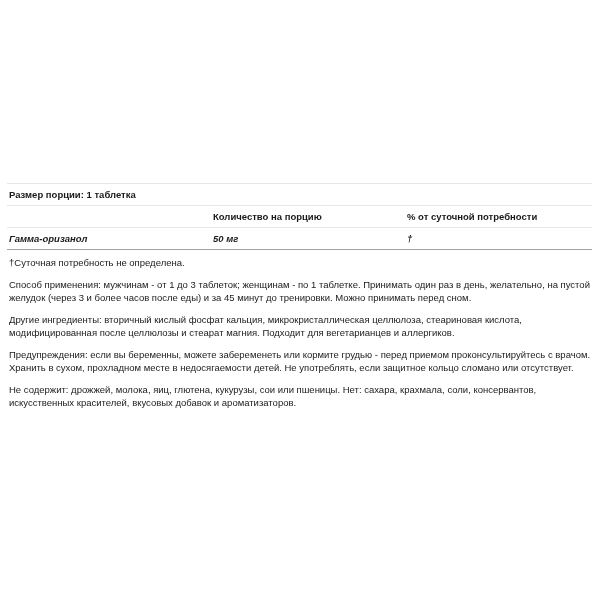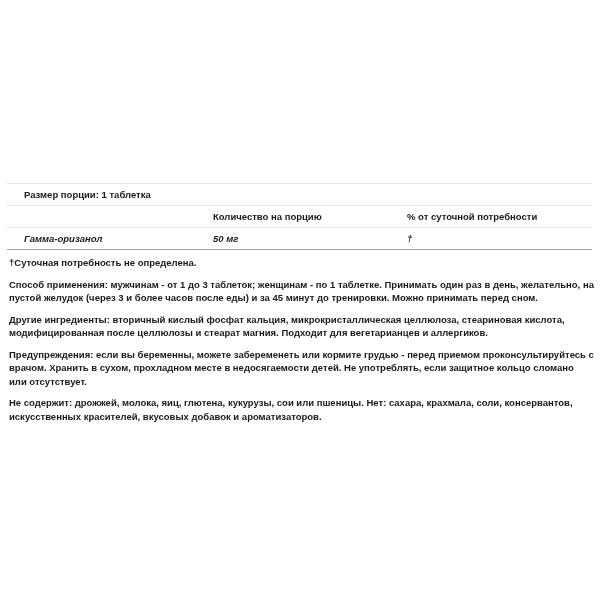--- a/index.html
+++ b/index.html
@@ -31,30 +31,30 @@
     }
     .row.last {
       border-bottom: 1px solid #a3a3a3;
       font-style: italic;
     }
     .cell {
       position: absolute;
       top: 0;
       white-space: nowrap;
     }
-    .c1 { left: 17px; }
+    .c1 { left: 2px; }
     .c2 { left: 206px; }
     .c3 { left: 400px; }
     .notes {
       position: absolute;
       left: 9px;
       top: 256px;
       width: 585px;
       font-size: 9.5px;
-      font-weight: bold;
+      font-weight: normal;
       line-height: 13.5px;
     }
     .notes p {
       margin: 0 0 8px 0;
     }
     .notes p.first {
       margin-bottom: 8px;
     }
   </style>
 </head>

